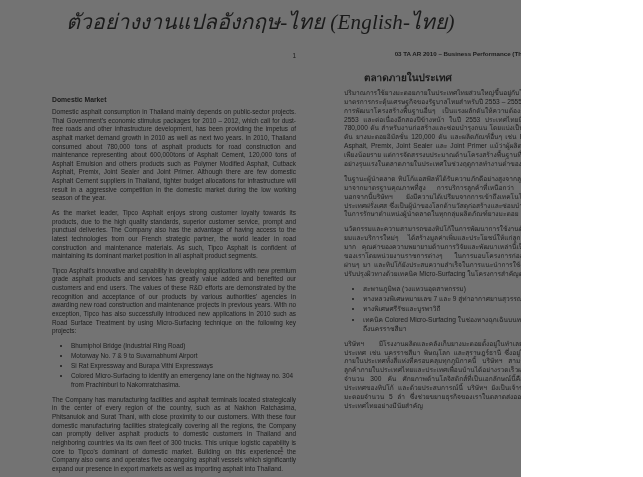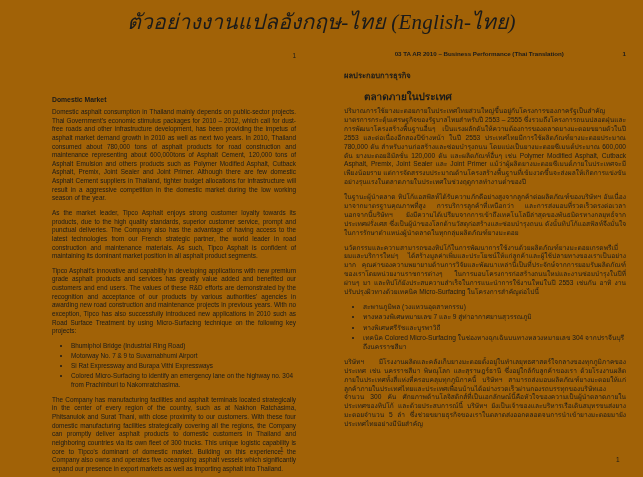--- a/index.html
+++ b/index.html
@@ -4,22 +4,22 @@
 <style>
   * { margin:0; padding:0; box-sizing:border-box; }
   html,body { width:643px; height:477px; }
   body {
     background:#ffffff;
     color:#1a1a1a;
     font-family:"Liberation Sans","DejaVu Sans",sans-serif;
   }
   .page {
     position:relative;
-    width:643px; height:477px;
-    background:#a16207;
+    width:521px; height:477px;
+    background:#737373;
     overflow:hidden;
   }
   .doc-title {
     position:absolute; top:5px; left:0; width:100%;
     text-align:center;
     font-family:"Liberation Serif","DejaVu Serif",serif;
     font-style:italic;
     font-weight:400;
     font-size:21px;
     letter-spacing:0.2px;
@@ -100,21 +100,20 @@
       <li>Colored Micro-Surfacing to identify an emergency lane on the highway no. 304 from Prachinburi to Nakornratchasima.</li>
     </ul>
     <p>The Company has manufacturing facilities and asphalt terminals located strategically in the center of every region of the country, such as at Nakhon Ratchasima, Phitsanulok and Surat Thani, with close proximity to our customers. With these four domestic manufacturing facilities strategically covering all the regions, the Company can promptly deliver asphalt products to domestic customers in Thailand and neighboring countries via its own fleet of 300 trucks. This unique logistic capability is core to Tipco's dominant of domestic market. Building on this experience, the Company also owns and operates five oceangoing asphalt vessels which significantly expand our presence in export markets as well as importing asphalt into Thailand.</p>
   </div>
 
   <div class="col col-right">
     <div class="right-header">
       <span class="hdr-text">03 TA AR 2010 – Business Performance (Thai Translation)</span>
       <span class="hdr-num">1</span>
     </div>
-    <h2>ผลประกอบการธุรกิจ</h2>
     <h3>ตลาดภายในประเทศ</h3>
     <p>ปริมาณการใช้ยางมะตอยภายในประเทศไทยส่วนใหญ่ขึ้นอยู่กับโครงการของภาครัฐเป็นสำคัญ มาตรการกระตุ้นเศรษฐกิจของรัฐบาลไทยสำหรับปี 2553 – 2555 ซึ่งรวมถึงโครงการถนนปลอดฝุ่นและการพัฒนาโครงสร้างพื้นฐานอื่นๆ เป็นแรงผลักดันให้ความต้องการของตลาดยางมะตอยขยายตัวในปี 2553 และต่อเนื่องอีกสองปีข้างหน้า ในปี 2553 ประเทศไทยมีการใช้ผลิตภัณฑ์ยางมะตอยประมาณ 780,000 ตัน สำหรับงานก่อสร้างและซ่อมบำรุงถนน โดยแบ่งเป็นยางมะตอยซีเมนต์ประมาณ 600,000 ตัน ยางมะตอยอิมัลชั่น 120,000 ตัน และผลิตภัณฑ์อื่นๆ เช่น Polymer Modified Asphalt, Cutback Asphalt, Premix, Joint Sealer และ Joint Primer แม้ว่าผู้ผลิตยางมะตอยซีเมนต์ภายในประเทศจะมีเพียงน้อยราย แต่การจัดสรรงบประมาณด้านโครงสร้างพื้นฐานที่เข้มงวดขึ้นจะส่งผลให้เกิดการแข่งขันอย่างรุนแรงในตลาดภายในประเทศในช่วงฤดูกาลทำงานต่ำของปี</p>
     <p>ในฐานะผู้นำตลาด ทิปโก้แอสฟัลท์ได้รับความภักดีอย่างสูงจากลูกค้าต่อผลิตภัณฑ์ของบริษัทฯ อันเนื่องมาจากมาตรฐานคุณภาพที่สูง การบริการลูกค้าที่เหนือกว่า และการส่งมอบที่รวดเร็วตรงต่อเวลา นอกจากนี้บริษัทฯ ยังมีความได้เปรียบจากการเข้าถึงเทคโนโลยีล่าสุดของพันธมิตรทางกลยุทธ์จากประเทศฝรั่งเศส ซึ่งเป็นผู้นำของโลกด้านวัสดุก่อสร้างและซ่อมบำรุงถนน ดังนั้นทิปโก้แอสฟัลท์จึงมั่นใจในการรักษาตำแหน่งผู้นำตลาดในทุกกลุ่มผลิตภัณฑ์ยางมะตอย</p>
     <p>นวัตกรรมและความสามารถของทิปโก้ในการพัฒนาการใช้งานด้วยผลิตภัณฑ์ยางมะตอยเกรดพรีเมี่ยมและบริการใหม่ๆ ได้สร้างมูลค่าเพิ่มและประโยชน์ให้แก่ลูกค้าและผู้ใช้ปลายทางของเราเป็นอย่างมาก คุณค่าของความพยายามด้านการวิจัยและพัฒนาเหล่านี้เป็นที่ประจักษ์จากการยอมรับผลิตภัณฑ์ของเราโดยหน่วยงานราชการต่างๆ ในการมอบโครงการก่อสร้างถนนใหม่และงานซ่อมบำรุงในปีที่ผ่านๆ มา และทิปโก้ยังประสบความสำเร็จในการแนะนำการใช้งานใหม่ในปี 2553 เช่นกัน อาทิ งานปรับปรุงผิวทางด้วยเทคนิค Micro-Surfacing ในโครงการสำคัญต่อไปนี้</p>
     <ul>
       <li>สะพานภูมิพล (วงแหวนอุตสาหกรรม)</li>
       <li>ทางหลวงพิเศษหมายเลข 7 และ 9 สู่ท่าอากาศยานสุวรรณภูมิ</li>
       <li>ทางพิเศษศรีรัชและบูรพาวิถี</li>
       <li>เทคนิค Colored Micro-Surfacing ในช่องทางฉุกเฉินบนทางหลวงหมายเลข 304 จากปราจีนบุรีถึงนครราชสีมา</li>
     </ul>

